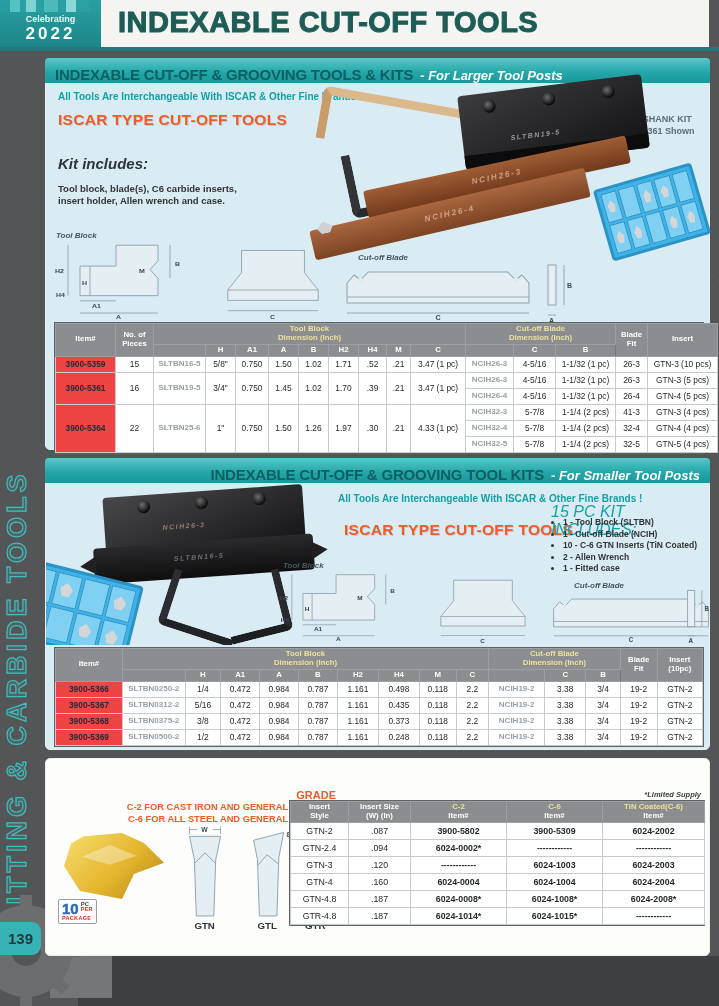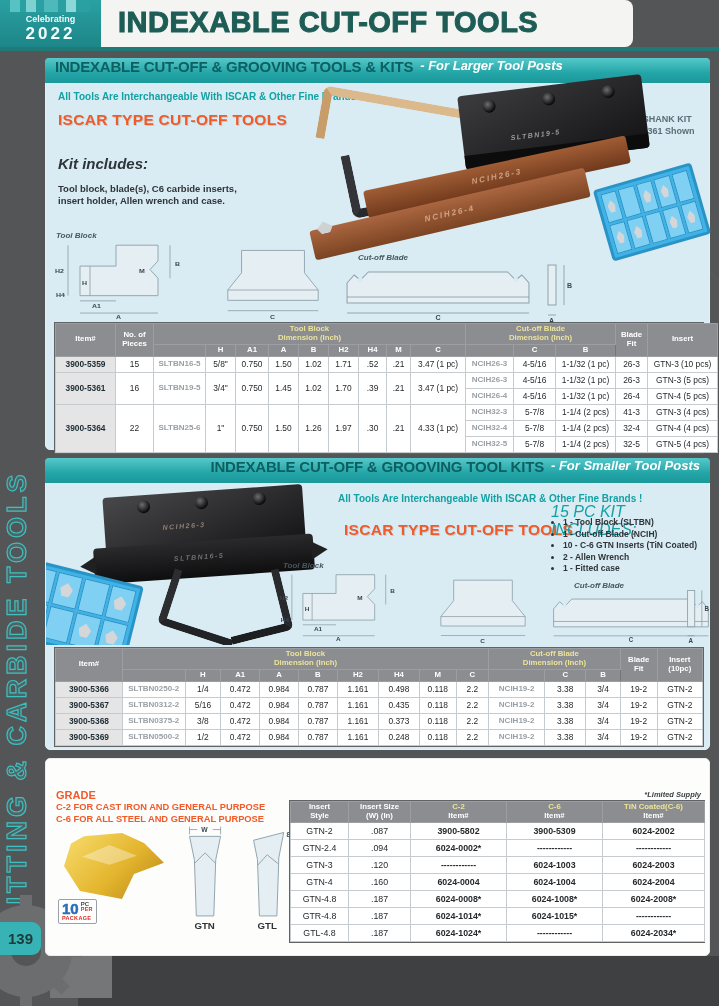--- a/index.html
+++ b/index.html
@@ -1,20 +1,20 @@
 <!DOCTYPE html>
 <html><head>
 <meta charset="utf-8">
 <style>
   html,body{margin:0;padding:0;background:#2e2f30;}
   .page{position:relative;width:719px;height:1006px;background:#545557;overflow:hidden;
         font-family:"Liberation Sans",sans-serif;-webkit-font-smoothing:antialiased;}
   .abs{position:absolute;}
   
-  .topbar{position:absolute;left:0;top:0;width:633px;height:47px;background:#f4f4f2;border-radius:8px;}
+  .topbar{position:absolute;left:0;top:0;width:709px;height:47px;background:#f4f4f2;}
   .toprule{position:absolute;left:0;top:47px;width:719px;height:4px;background:#1f7a78;}
   .brandbadge{position:absolute;left:0;top:0;width:101px;height:47px;background:linear-gradient(#2aa0a2,#1d8688);
               color:#eafbfb;text-align:center;overflow:hidden;}
   .brandbadge .bars{position:absolute;left:10px;top:-4px;width:80px;height:16px;
      background:linear-gradient(90deg,#57c2c3 0 10px,#2aa0a2 10px 16px,#7fd2d2 16px 26px,#2aa0a2 26px 34px,#4db9ba 34px 48px,#2aa0a2 48px 56px,#8ad8d8 56px 66px,#2aa0a2 66px 80px);}
   .brandbadge .l1{position:absolute;left:0;right:0;top:14px;font-size:9px;font-weight:700;}
   .brandbadge .l2{position:absolute;left:0;right:0;top:24px;font-size:17px;font-weight:800;letter-spacing:3px;color:#f2ffff;}
   .pagetitle{position:absolute;left:118px;top:6px;font-size:29px;font-weight:800;color:#1e5d56;
              letter-spacing:.5px;-webkit-text-stroke:1px #1e5d56;}
   
@@ -23,42 +23,42 @@
             font-size:27px;font-weight:600;letter-spacing:4px;
             color:rgba(62,192,192,.14);-webkit-text-stroke:1.2px #3ec0c0;white-space:nowrap;}
   .pagenum{position:absolute;left:0;top:922px;width:41px;height:33px;background:#37b3b5;
            border-radius:0 9px 9px 0;display:flex;align-items:center;justify-content:center;
            font-size:15px;font-weight:800;color:#203b3b;z-index:5;}
   
   .panel{position:absolute;left:45px;width:665px;background:#d9ebf3;border:1.5px solid #e9eeef;
          border-radius:5px;box-sizing:border-box;z-index:2;}
   .band{position:absolute;left:-1px;top:-1px;right:-1px;height:25px;
         background:linear-gradient(#56c8ca,#23a5a7 60%,#1b989a);border-radius:4px 4px 0 0;
-        display:flex;align-items:flex-start;padding:0 10px;box-sizing:border-box;white-space:nowrap;}
+        display:flex;align-items:flex-end;padding:0 10px;box-sizing:border-box;white-space:nowrap;}
   .band.right{justify-content:flex-end;}
   .band .t1{color:#0d5f61;font-weight:800;font-size:15px;letter-spacing:-.2px;}
   .band .t2{color:#ffffff;font-weight:800;font-style:italic;font-size:13px;margin-left:7px;}
   .tealtxt{color:#12a2a4;font-weight:800;font-size:10px;}
   .orangetxt{color:#f15a29;font-weight:800;font-size:15.5px;letter-spacing:.3px;text-shadow:1px 1px 0 rgba(0,0,0,.12);}
   .kittitle{font-size:15px;font-weight:800;font-style:italic;color:#2e3438;}
   .kitbody{font-size:9.5px;font-weight:700;color:#2e3438;line-height:1.25;}
   .pre{white-space:pre-line;}
   .caption{font-size:9px;font-weight:800;color:#5d6d78;line-height:1.3;}
   .dglabel{font-size:8px;font-weight:800;font-style:italic;color:#47565f;}
   .kithead{font-size:16px;font-weight:400;font-style:italic;color:#12a2a4;}
   .kitlist{margin:2px 0 0 0;padding-left:12px;color:#2e3438;}
   .kitlist li{font-size:8.5px;font-weight:700;line-height:11.5px;}
   
   .twrap{position:absolute;border:1.3px solid #5f6366;background:#fff;}
   table.ct{border-collapse:collapse;table-layout:fixed;width:100%;background:#fff;}
   .ct th{background:#8b8d90;color:#fff;font-size:7.8px;font-weight:700;padding:1px 1px;line-height:1.15;
          border:.6px solid #9c9ea1;}
   .ct th.grp{color:#ece39b;}
   .ct td{border:.6px solid #c6cbd0;text-align:center;font-size:8.4px;color:#26292c;padding:1px 1px;line-height:1.55;}
-  .ct td.i{background:#e5e5e5;font-weight:800;color:#1d2c34;}
+  .ct td.i{background:#ef4444;font-weight:800;color:#1d2c34;}
   .ct td.m{color:#99a0a6;font-weight:700;font-size:8px;}
   .vsep{border-left:1.3px solid #73767a !important;}
   .ct3 td{font-size:8.8px;line-height:1.6;}
   .ct3 td.bold{font-weight:800;}
   .ct3 th .yl{display:block;color:#ece39b;}
   .ct3 th .wh{display:block;color:#fff;}
   .hsep td{border-top:1.4px solid #7a7d80 !important;}
   .note{font-size:7.5px;font-weight:800;font-style:italic;color:#3a3f43;}
   
   .blk{position:absolute;background:linear-gradient(160deg,#3c3c3e,#121214);border-radius:4px;}
@@ -542,21 +542,21 @@
             <td>3/4</td>
             <td class="vsep">19-2</td>
             <td>GTN-2</td>
           </tr>
         </tbody>
       </table>
     </div>
   </div>
 
   <div class="panel" style="top:758px;height:198px;background:#fdfdfc;">
-    <div class="abs" style="left:10px;top:30px;width:280px;text-align:left;color:#f15a29;">
+    <div class="abs" style="left:10px;top:30px;width:280px;text-align:right;color:#f15a29;">
       <div style="font-size:11px;font-weight:800;">GRADE</div>
       <div style="font-size:9.3px;font-weight:800;line-height:12px;">C-2 FOR CAST IRON AND GENERAL PURPOSE</div>
       <div style="font-size:9.3px;font-weight:800;line-height:12px;">C-6 FOR ALL STEEL AND GENERAL PURPOSE</div>
     </div>
     <div class="goldinsert" style="left:18px;top:74px;width:100px;height:66px;">
       <div class="facet"></div>
     </div>
     <div class="pkgbadge" style="left:12px;top:140px;">
       <div style="display:flex;align-items:flex-start;gap:2px;">
         <span class="q">10</span>
@@ -651,27 +651,20 @@
             <td class="bold vsep">6024-1008*</td>
             <td class="bold vsep">6024-2008*</td>
           </tr>
           <tr class="hsep">
             <td>GTR-4.8</td>
             <td>.187</td>
             <td class="bold vsep">6024-1014*</td>
             <td class="bold vsep">6024-1015*</td>
             <td class="bold vsep">------------</td>
           </tr>
-          <tr>
-            <td>GTL-4.8</td>
-            <td>.187</td>
-            <td class="bold vsep">6024-1024*</td>
-            <td class="bold vsep">------------</td>
-            <td class="bold vsep">6024-2034*</td>
-          </tr>
         </tbody>
       </table>
     </div>
   </div>
 
   <div class="abs" style="left:78px;top:956px;width:641px;height:50px;background:#3f4042;"></div>
   <div class="abs" style="left:50px;top:946px;width:62px;height:52px;background:#747678;"></div>
   <svg class="abs" style="left:-14px;top:856px;z-index:1;" width="120" height="150" viewBox="0 0 120 150">
     <g fill="#6c6d6f">
       <rect x="34" y="39" width="12" height="112" transform="rotate(0 40 95)"></rect>

